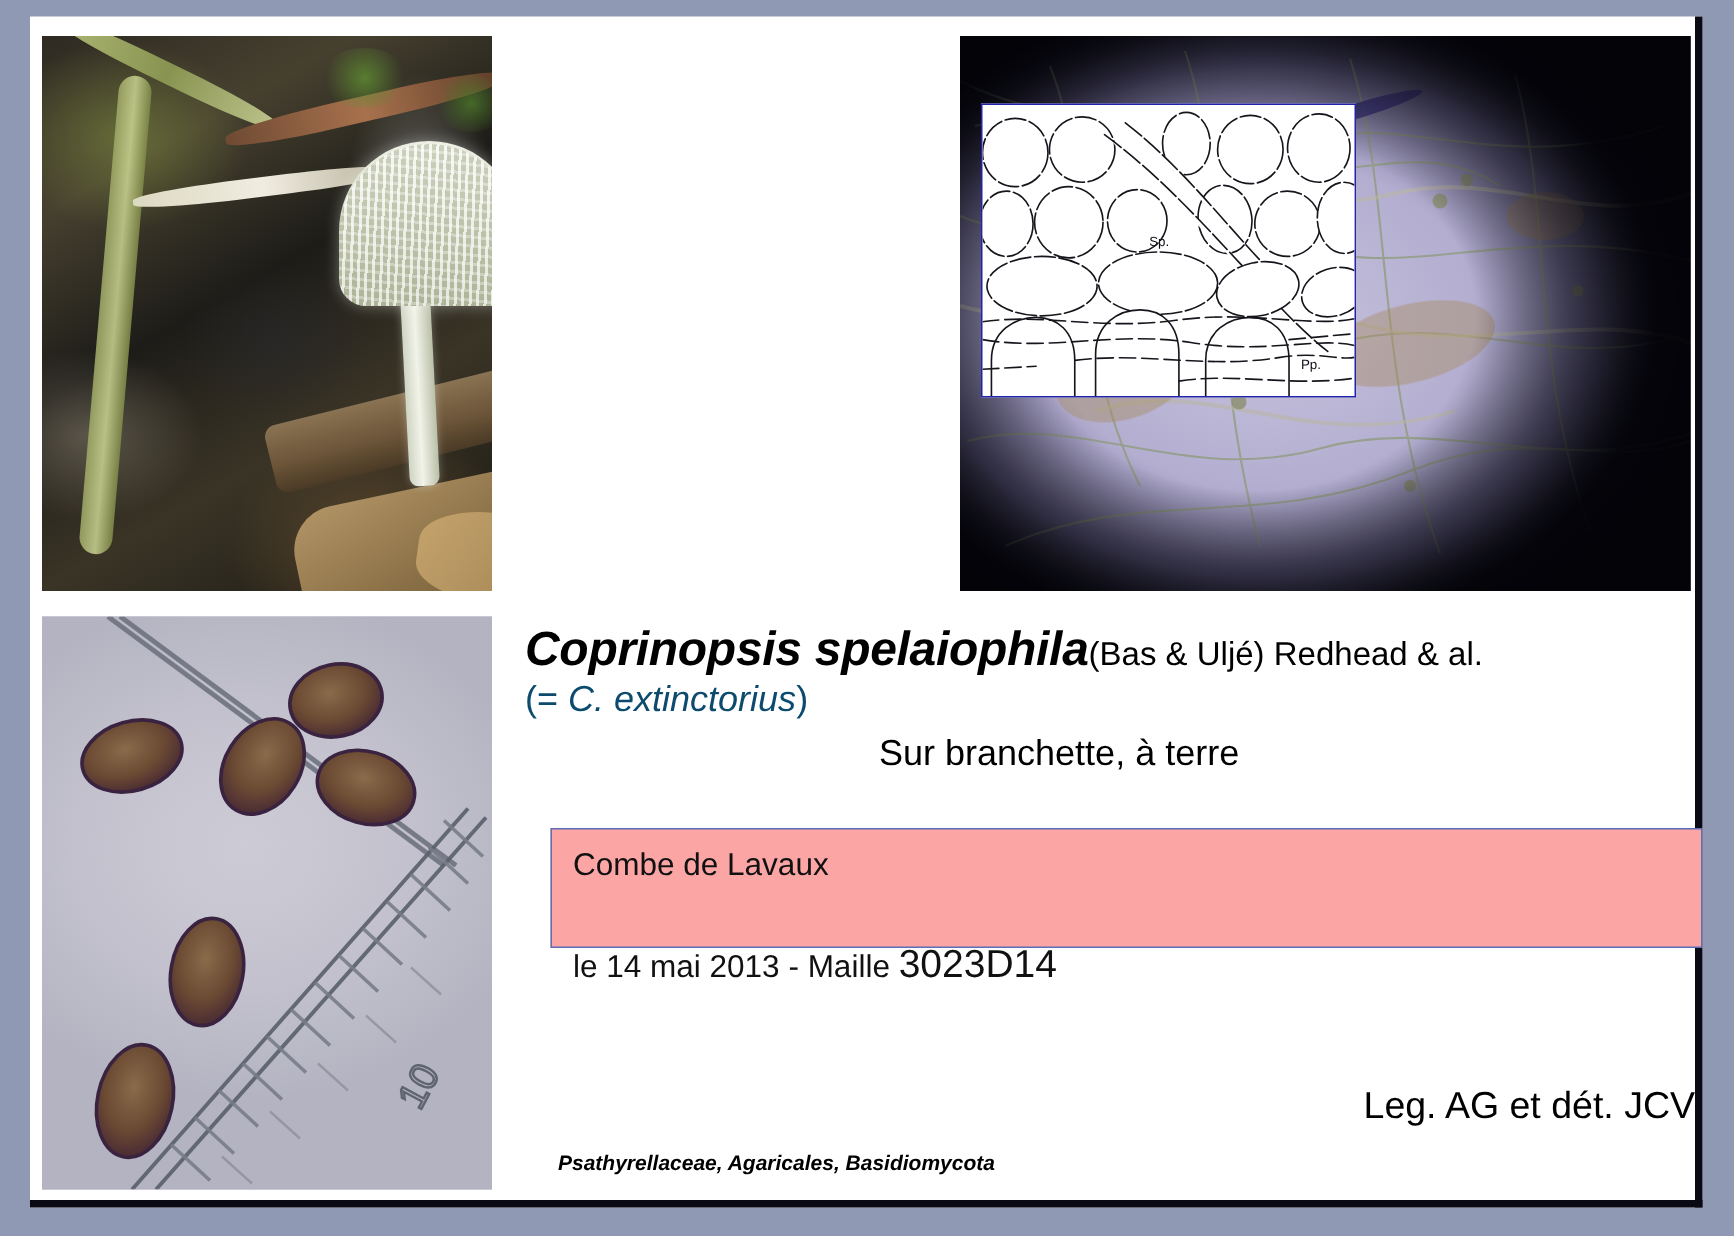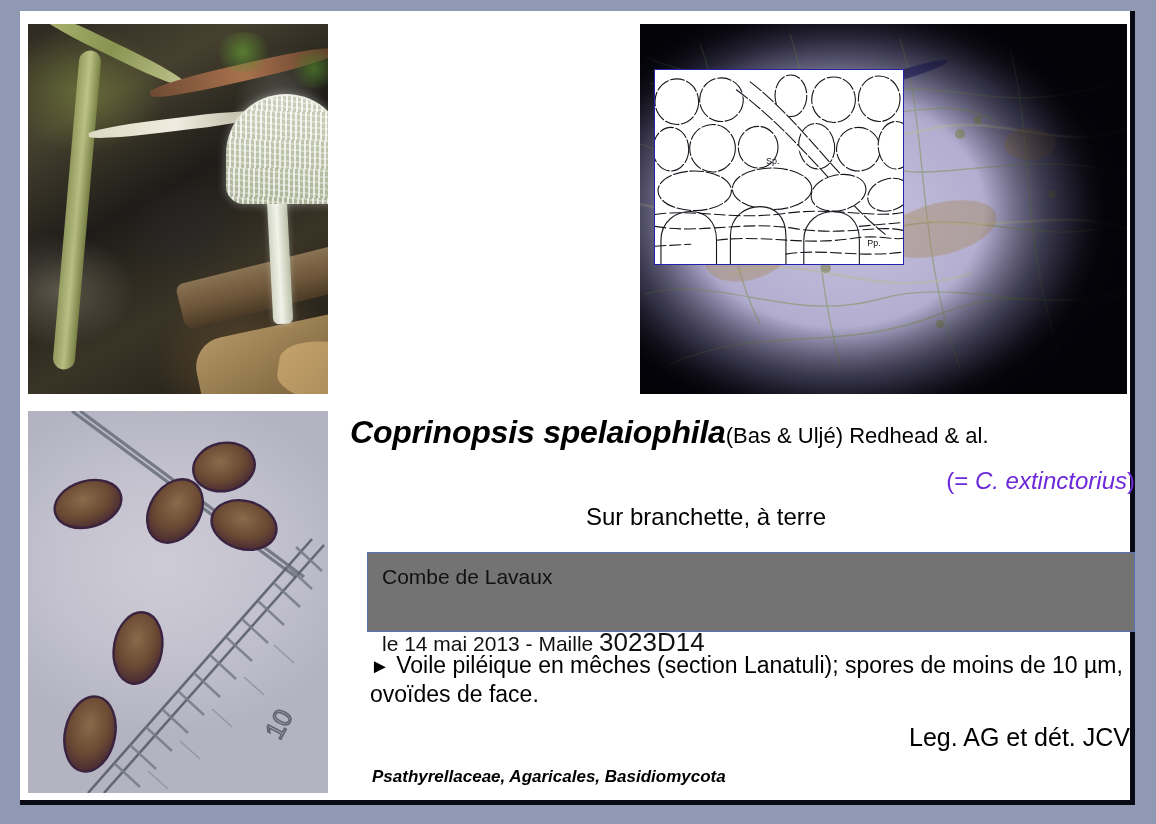--- a/index.html
+++ b/index.html
@@ -90,39 +90,39 @@
       #bfbec9;
   }
   #spore-svg{display:block;width:100%;height:100%;}
 
   
   #text-col{position:absolute;left:330px;top:404px;width:785px;}
 
   #species-line{margin:0;padding:0 0 0 0;color:#000;line-height:1.12;}
   .sp-name{font-size:32px;font-weight:bold;font-style:italic;letter-spacing:-.2px;}
   .sp-auth{font-size:22px;font-weight:normal;font-style:normal;}
-  #synonym-line{font-size:24px;color:#6d28d9;margin-top:16px;text-align:right;}
+  #synonym-line{font-size:24px;color:#0c4a6e;margin-top:2px;}
   #synonym-line .it{font-style:italic;}
   #habitat-line{font-size:24px;color:#000;margin-top:8px;padding-left:236px;}
 
   
   #locality-box{
     position:absolute;left:17px;top:137px;width:768px;height:80px;
-    background:#737373;border:1px solid #5a6fb4;box-sizing:border-box;
+    background:#fca5a5;border:1px solid #5a6fb4;box-sizing:border-box;
     padding:9px 0 0 14px;
   }
   #locality-name{font-size:21px;color:#111;line-height:1.45;}
   #locality-date{font-size:21px;color:#111;line-height:1.45;margin-top:32px;}
   #locality-date .grid-ref{font-size:26px;}
 
   
   #remark{position:absolute;left:20px;top:236px;width:760px;font-size:23px;color:#000;line-height:1.25;}
   #remark .arrow{font-size:20px;}
   #legit{position:absolute;left:20px;top:308px;width:760px;text-align:right;font-size:25px;color:#000;padding-right:62px;}
-  #taxonomy{position:absolute;left:22px;top:352px;font-size:17px;font-style:italic;font-weight:bold;color:#000;}
+  #taxonomy{position:absolute;left:22px;top:352px;font-size:14px;font-style:italic;font-weight:bold;color:#000;}
 </style>
 </head>
 <body>
 
 <div id="card">
 
   <div class="photo" id="photo-mushroom">
     <div class="twig" id="twig-a"></div>
     <div class="twig" id="twig-b"></div>
     <div class="twig" id="twig-c"></div>
@@ -292,23 +292,19 @@
 
     <div id="habitat-line">Sur branchette, à terre</div>
 
     <div id="locality-box">
       <div id="locality-name">Combe de Lavaux</div>
       <div id="locality-date">
         <span>le 14 mai 2013  - Maille </span><span class="grid-ref">3023D14</span>
       </div>
     </div>
 
-    <div id="remark">
-      <span class="arrow">►</span>
-      <span>Voile piléique en mêches (section Lanatuli); spores de moins de 10 µm, ovoïdes de face.</span>
-    </div>
 
     <div id="legit">Leg. AG et dét. JCV</div>
 
     <div id="taxonomy">Psathyrellaceae, Agaricales, Basidiomycota</div>
   </div>
 
 </div>
 
 </body></html>

